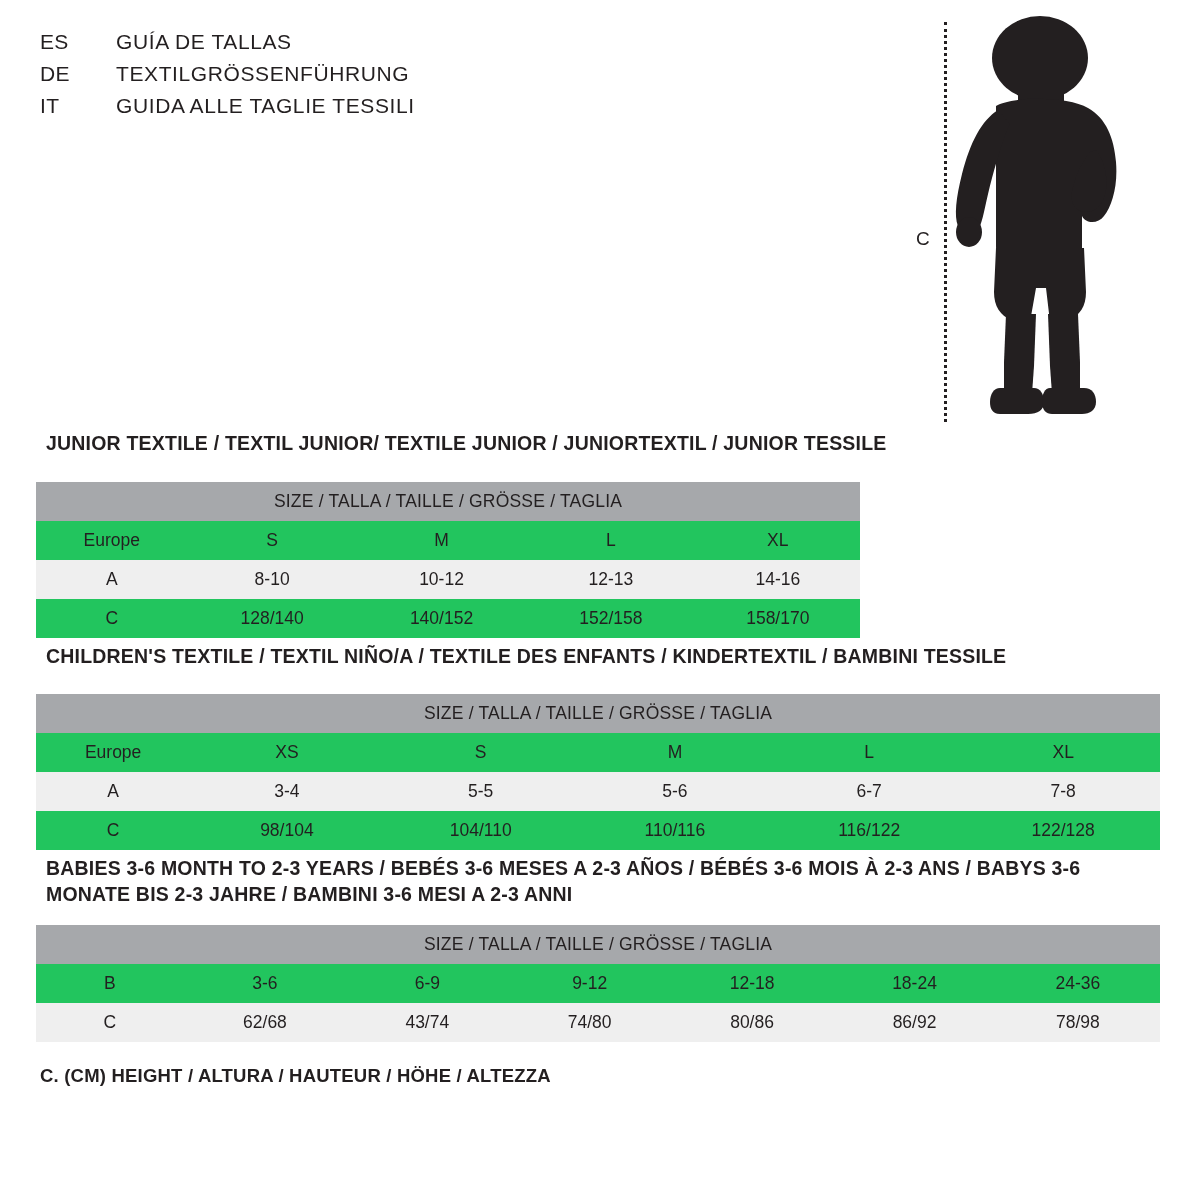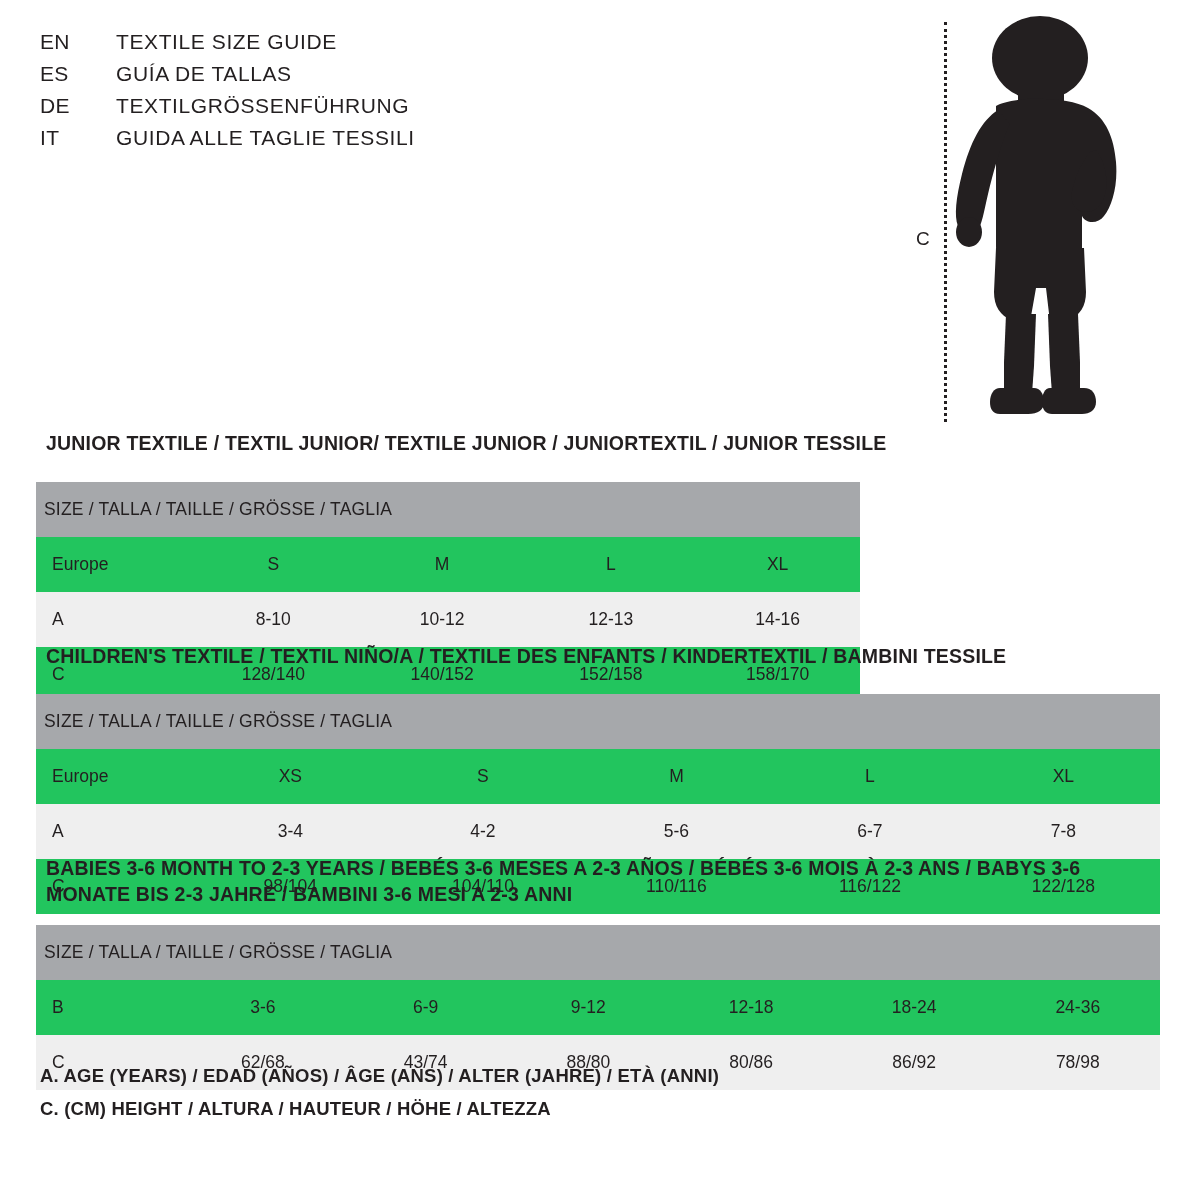--- a/index.html
+++ b/index.html
@@ -92,24 +92,25 @@
   }
 
   
   .tbl {
     position: absolute;
     left: 36px;
     border-collapse: collapse;
     font-size: 17.5px;
   }
   .tbl td {
-    padding: 16px;
+    padding: 8px;
     height: 23px;
     vertical-align: middle;
     white-space: nowrap;
+    text-align: center;
   }
   .hdr-row td {
     background: #a6a8ab;
     color: #231f20;
     font-weight: 400;
     font-size: 17.5px;
     letter-spacing: 0.2px;
     padding-left: 8px;
     text-transform: uppercase;
   }
@@ -141,24 +142,20 @@
     text-transform: uppercase;
     white-space: nowrap;
   }
 </style>
 </head>
 <body>
 
 <div class="page">
 
   <div class="lang-block">
-    <div class="lang-row">
-      <span class="lang-code">EN</span>
-      <span class="lang-title">TEXTILE SIZE GUIDE</span>
-    </div>
     <div class="lang-row">
       <span class="lang-code">ES</span>
       <span class="lang-title">GUÍA DE TALLAS</span>
     </div>
     <div class="lang-row">
       <span class="lang-code">DE</span>
       <span class="lang-title">TEXTILGRÖSSENFÜHRUNG</span>
     </div>
     <div class="lang-row">
       <span class="lang-code">IT</span>
@@ -288,21 +285,21 @@
       <td class="lbl" style="width:150px;">Europe</td>
       <td class="val" style="width:195px;">XS</td>
       <td class="val" style="width:195px;">S</td>
       <td class="val" style="width:195px;">M</td>
       <td class="val" style="width:195px;">L</td>
       <td class="val" style="width:194px;">XL</td>
     </tr>
     <tr class="row-alt">
       <td class="lbl">A</td>
       <td class="val">3-4</td>
-      <td class="val">4-2</td>
+      <td class="val">5-5</td>
       <td class="val">5-6</td>
       <td class="val">6-7</td>
       <td class="val">7-8</td>
     </tr>
     <tr class="row-plain">
       <td class="lbl">C</td>
       <td class="val">98/104</td>
       <td class="val">104/110</td>
       <td class="val">110/116</td>
       <td class="val">116/122</td>
@@ -324,26 +321,25 @@
       <td class="val" style="width:162px;">6-9</td>
       <td class="val" style="width:162px;">9-12</td>
       <td class="val" style="width:162px;">12-18</td>
       <td class="val" style="width:162px;">18-24</td>
       <td class="val" style="width:164px;">24-36</td>
     </tr>
     <tr class="row-alt">
       <td class="lbl">C</td>
       <td class="val">62/68</td>
       <td class="val">43/74</td>
-      <td class="val">88/80</td>
+      <td class="val">74/80</td>
       <td class="val">80/86</td>
       <td class="val">86/92</td>
       <td class="val">78/98</td>
     </tr>
   </tbody>
     </table>
 
   <div class="legend" style="top: 1065px;">
-    <div class="legend-row">A. AGE (YEARS) / EDAD (AÑOS) / ÂGE (ANS) / ALTER (JAHRE) / ETÀ (ANNI)</div>
     <div class="legend-row mixed">C. (cm) HEIGHT / ALTURA / HAUTEUR / HÖHE / ALTEZZA</div>
   </div>
 
 </div>
 
 </body></html>

